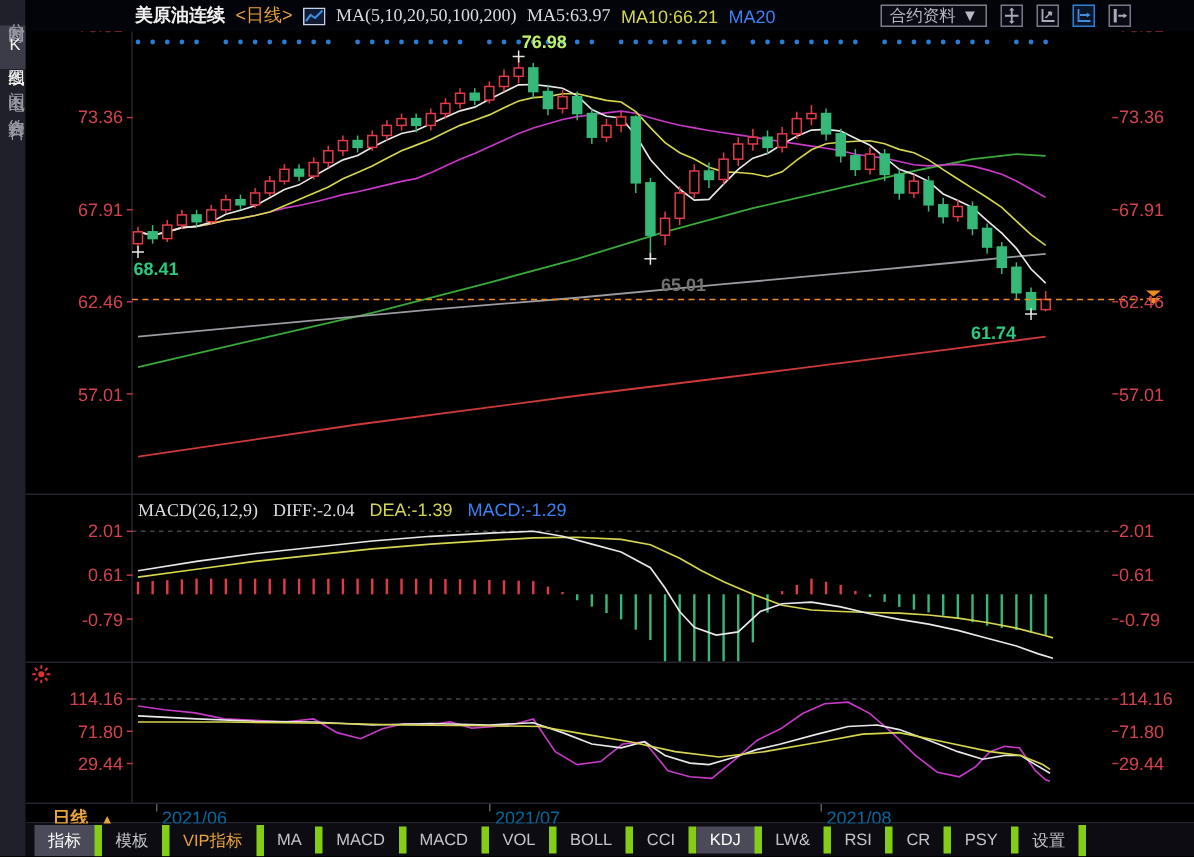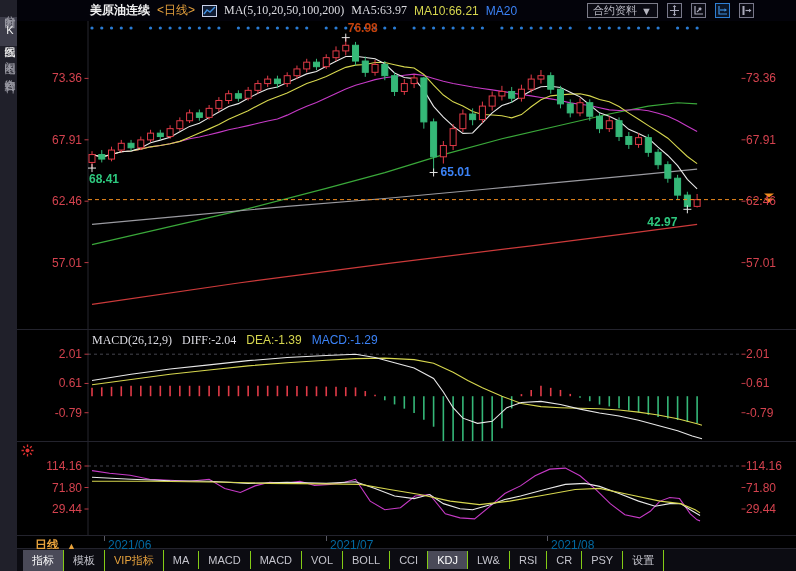--- a/index.html
+++ b/index.html
@@ -33,21 +33,21 @@
   .ann{position:absolute;font-size:12px;font-weight:bold;line-height:12px;z-index:3;}
   .month-label{position:absolute;top:2px;font-size:12px;color:#0369a1;z-index:2;}
   .month-tick{position:absolute;top:0;width:1px;height:5px;background:#5a5a64;}
   
   .xband{position:absolute;left:17px;right:0;top:536px;height:12px;z-index:2;}
   .period-select{position:absolute;left:18px;top:1px;color:#e8a33d;font-size:12px;font-weight:bold;
                  display:flex;gap:8px;align-items:center;cursor:pointer;}
   .period-select .tri{font-size:9px;}
   .toolbar{position:absolute;left:17px;right:0;top:549px;height:22px;background:#0c0c12;display:flex;
            align-items:center;font-size:11px;color:#c4c4cc;padding-left:6px;z-index:2;}
-  .tb-item{padding:3px 9px;border-right:1px solid #84cc16;cursor:pointer;white-space:nowrap;}
+  .tb-item{padding:3px 9px;border-right:5px solid #84cc16;cursor:pointer;white-space:nowrap;}
   .tb-item.active{background:#4a4a58;color:#ffffff;}
   .tb-item.accent{color:#e8a33d;}
   .hdiv{position:absolute;left:17px;right:0;height:1px;background:#23232d;z-index:1;}
   .kdj-gear{position:absolute;left:21px;top:443px;width:13px;height:13px;z-index:3;}
 </style>
 </head>
 <body>
 
 <div class="screen">
 
@@ -431,24 +431,24 @@
       <div class="ylab left" style="top: 377.451px;">0.61</div>
       <div class="ylab right" style="top: 377.451px;">0.61</div>
       <div class="ylab left" style="top: 406.711px;">-0.79</div>
       <div class="ylab right" style="top: 406.711px;">-0.79</div>
       <div class="ylab left" style="top: 460px;">114.16</div>
       <div class="ylab right" style="top: 460px;">114.16</div>
       <div class="ylab left" style="top: 481.502px;">71.80</div>
       <div class="ylab right" style="top: 481.502px;">71.80</div>
       <div class="ylab left" style="top: 503.004px;">29.44</div>
       <div class="ylab right" style="top: 503.004px;">29.44</div>
-      <div class="ann" style="left: 347.76px; top: 21.6168px; color: #c2410c;">76.98</div>
+      <div class="ann" style="left: 347.76px; top: 21.6168px; color: #bef264;">76.98</div>
       <div class="ann" style="left: 89px; top: 173.077px; color: rgb(46, 200, 126);">68.41</div>
-      <div class="ann" style="left: 440.6px; top: 166px; color: #3b82f6; text-align: center;">65.01</div>
-      <div class="ann" style="left: 647.36px; top: 216.311px; color: rgb(46, 200, 126);">42.97</div>
+      <div class="ann" style="left: 440.6px; top: 184px; color: #737373; text-align: center;">65.01</div>
+      <div class="ann" style="left: 647.36px; top: 216.311px; color: rgb(46, 200, 126);">61.74</div>
     </div>
 
   <div class="xband" id="xband">
     <div class="period-select">
       <span>日线</span>
       <span class="tri">▲</span>
     </div>
   <div class="month-tick" style="left: 87px;"></div>
       <div class="month-label" style="left: 91px;">2021/06</div>
       <div class="month-tick" style="left: 309px;"></div>

